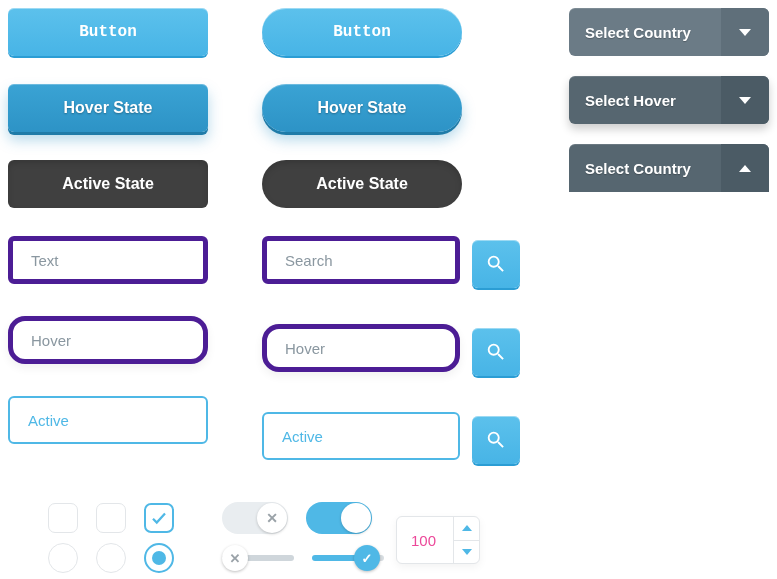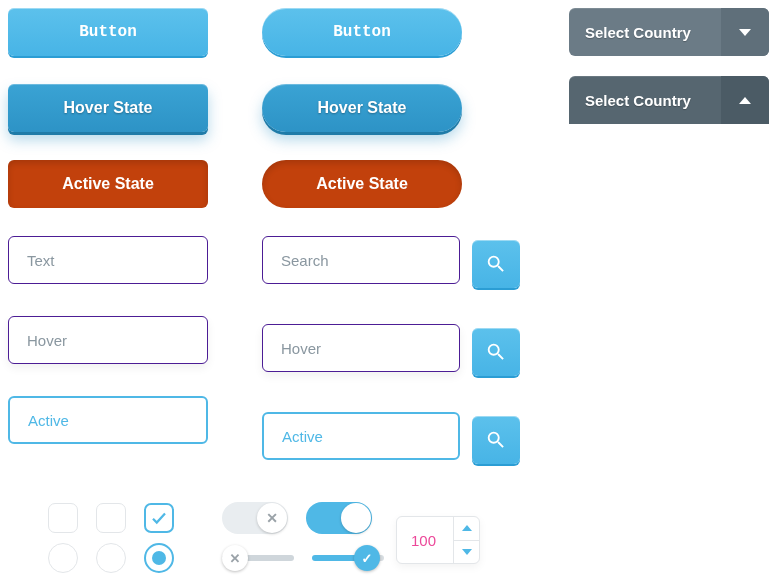--- a/index.html
+++ b/index.html
@@ -6,24 +6,24 @@
   body { width: 777px; height: 579px; background: #fff; position: relative; }
   .col-left { position: absolute; left: 8px; top: 8px; width: 200px; }
   .col-mid  { position: absolute; left: 262px; top: 8px; width: 258px; }
   .col-right{ position: absolute; left: 569px; top: 8px; width: 191px; }
 
   .btn { width: 200px; height: 48px; border: none; border-radius: 6px; color: #fff; font-weight: 700; font-size: 16px; cursor: pointer; display: flex; align-items: center; justify-content: center; margin-bottom: 28px; }
   .btn.sq { border-radius: 6px; }
   .btn.pill { border-radius: 24px; }
   .btn.normal { background: linear-gradient(#5cc1ec,#47b4e6); box-shadow: inset 0 1px 0 rgba(255,255,255,.4), 0 2px 0 #2b9dd4; font-family: Liberation Mono, monospace; }
   .btn.hover  { background: linear-gradient(#3aa3d4,#2d93c6); box-shadow: inset 0 1px 0 rgba(255,255,255,.25), 0 3px 0 #1f7ba8, 0 8px 14px rgba(46,147,197,.35); text-shadow: 0 1px 2px rgba(0,0,0,.3); }
-  .btn.active { background: #c2410c; box-shadow: inset 0 3px 6px rgba(0,0,0,.15); color:#fff; }
+  .btn.active { background: #404040; box-shadow: inset 0 3px 6px rgba(0,0,0,.15); color:#fff; }
 
-  .input { width: 200px; height: 48px; border: 1px solid #4c1d95; border-radius: 6px; background: #fff; padding: 0 18px; font-size: 15px; color:#8a97a0; margin-bottom: 32px; display:flex; align-items:center; }
-  .input.hover { box-shadow: 0 4px 10px rgba(0,0,0,.06); }
+  .input { width: 200px; height: 48px; border: 5px solid #4c1d95; border-radius: 6px; background: #fff; padding: 0 18px; font-size: 15px; color:#8a97a0; margin-bottom: 32px; display:flex; align-items:center; }
+  .input.hover { box-shadow: 0 4px 10px rgba(0,0,0,.06); border-radius: 17px; }
   .input.active{ border: 2px solid #4fb8e6; color:#4fb8e6; }
 
   .search-wrap { display:flex; align-items:center; gap:12px; margin-bottom: 32px; }
   .search-wrap .input { width: 198px; margin-bottom:8px; }
   .search-btn { width:48px; height:48px; border:none; border-radius:6px; background: linear-gradient(#5cc1ec,#47b4e6); box-shadow: inset 0 1px 0 rgba(255,255,255,.4), 0 2px 0 #2b9dd4; display:flex; align-items:center; justify-content:center; cursor:pointer; }
   .search-btn svg{ width:22px; height:22px; fill:#fff; }
 
   
   .sel { width: 200px; height: 48px; border-radius: 6px; background: #6b7b86; display:flex; align-items:center; color:#fff; font-weight:700; font-size:15px; margin-bottom:20px; overflow:hidden; cursor:pointer; box-shadow: inset 0 1px 0 rgba(255,255,255,.12); }
   .sel .label { flex:1; padding:0 16px; text-shadow:0 1px 1px rgba(0,0,0,.25); }
@@ -123,20 +123,26 @@
 </div>
 
 <div class="col-right">
   <div class="sel">
     <div class="label">Select Country</div>
     <div class="caret">
         <div class="tri down"></div>
       </div>
   </div>
 
+  <div class="sel hover">
+    <div class="label">Select Hover</div>
+    <div class="caret">
+        <div class="tri down"></div>
+      </div>
+  </div>
 
   <div class="sel open">
     <div class="label">Select Country</div>
     <div class="caret">
         <div class="tri up"></div>
       </div>
   </div>
 </div>
 
 <div class="bottom">

